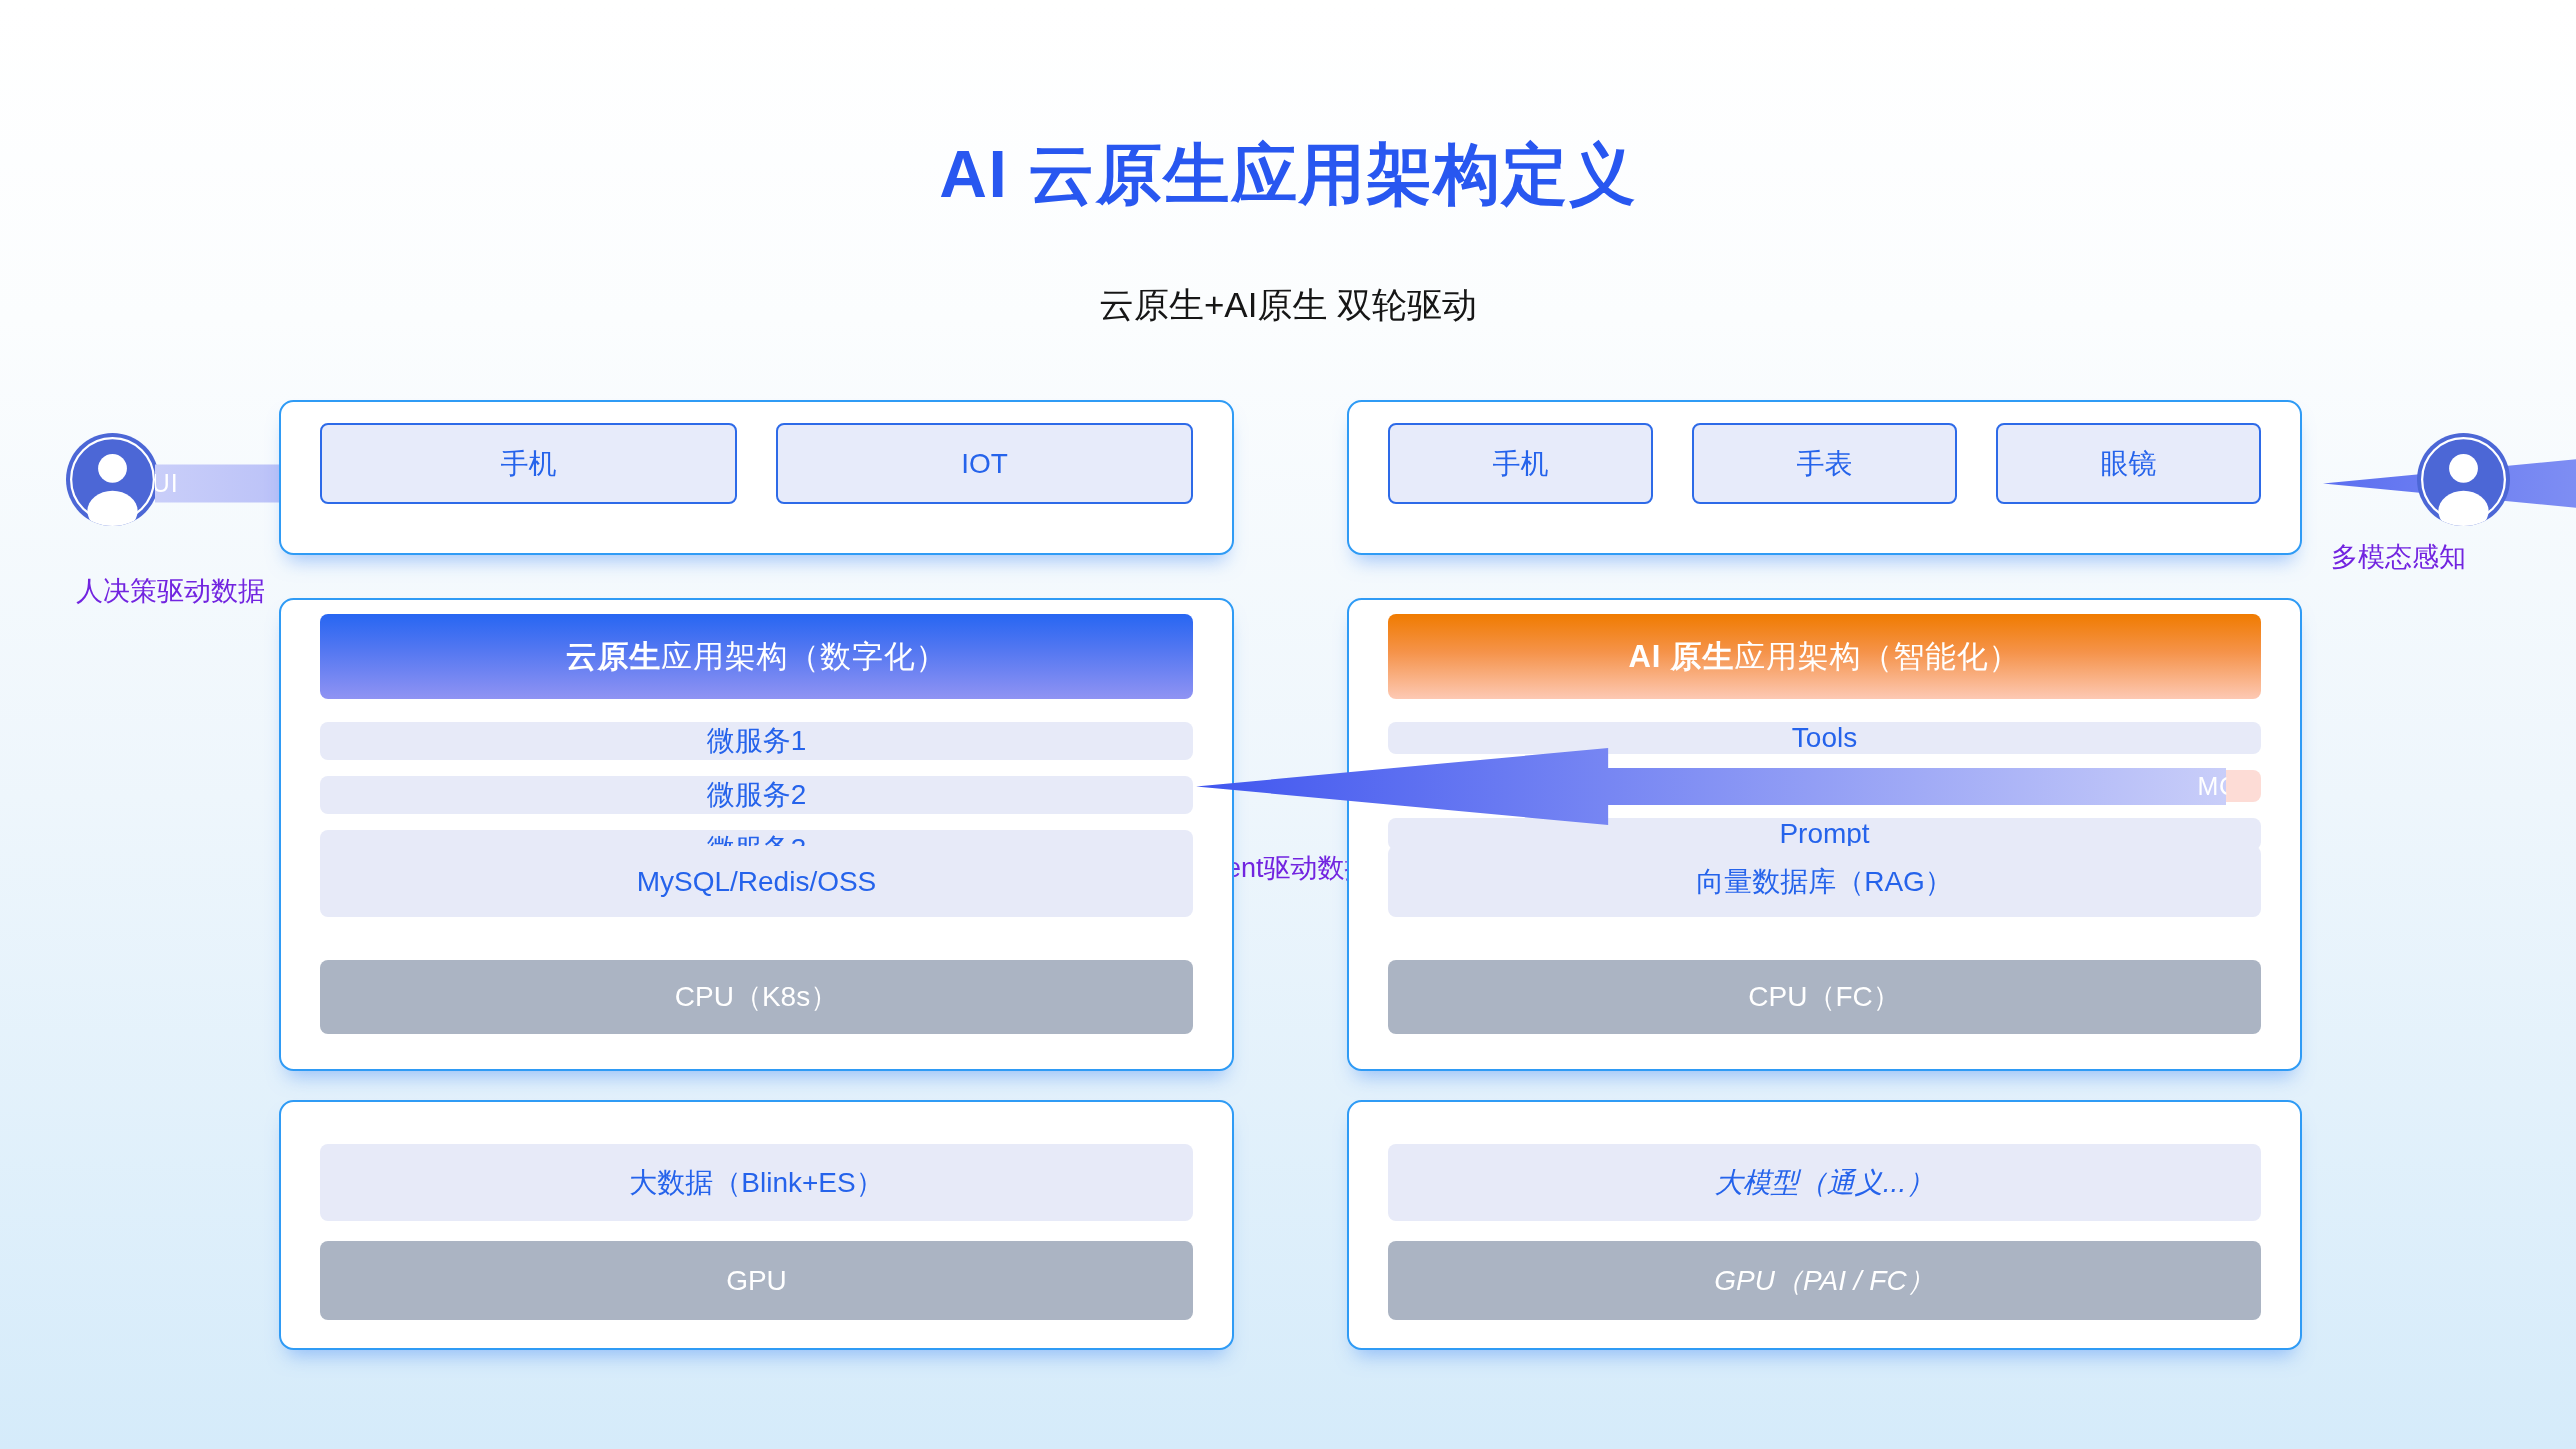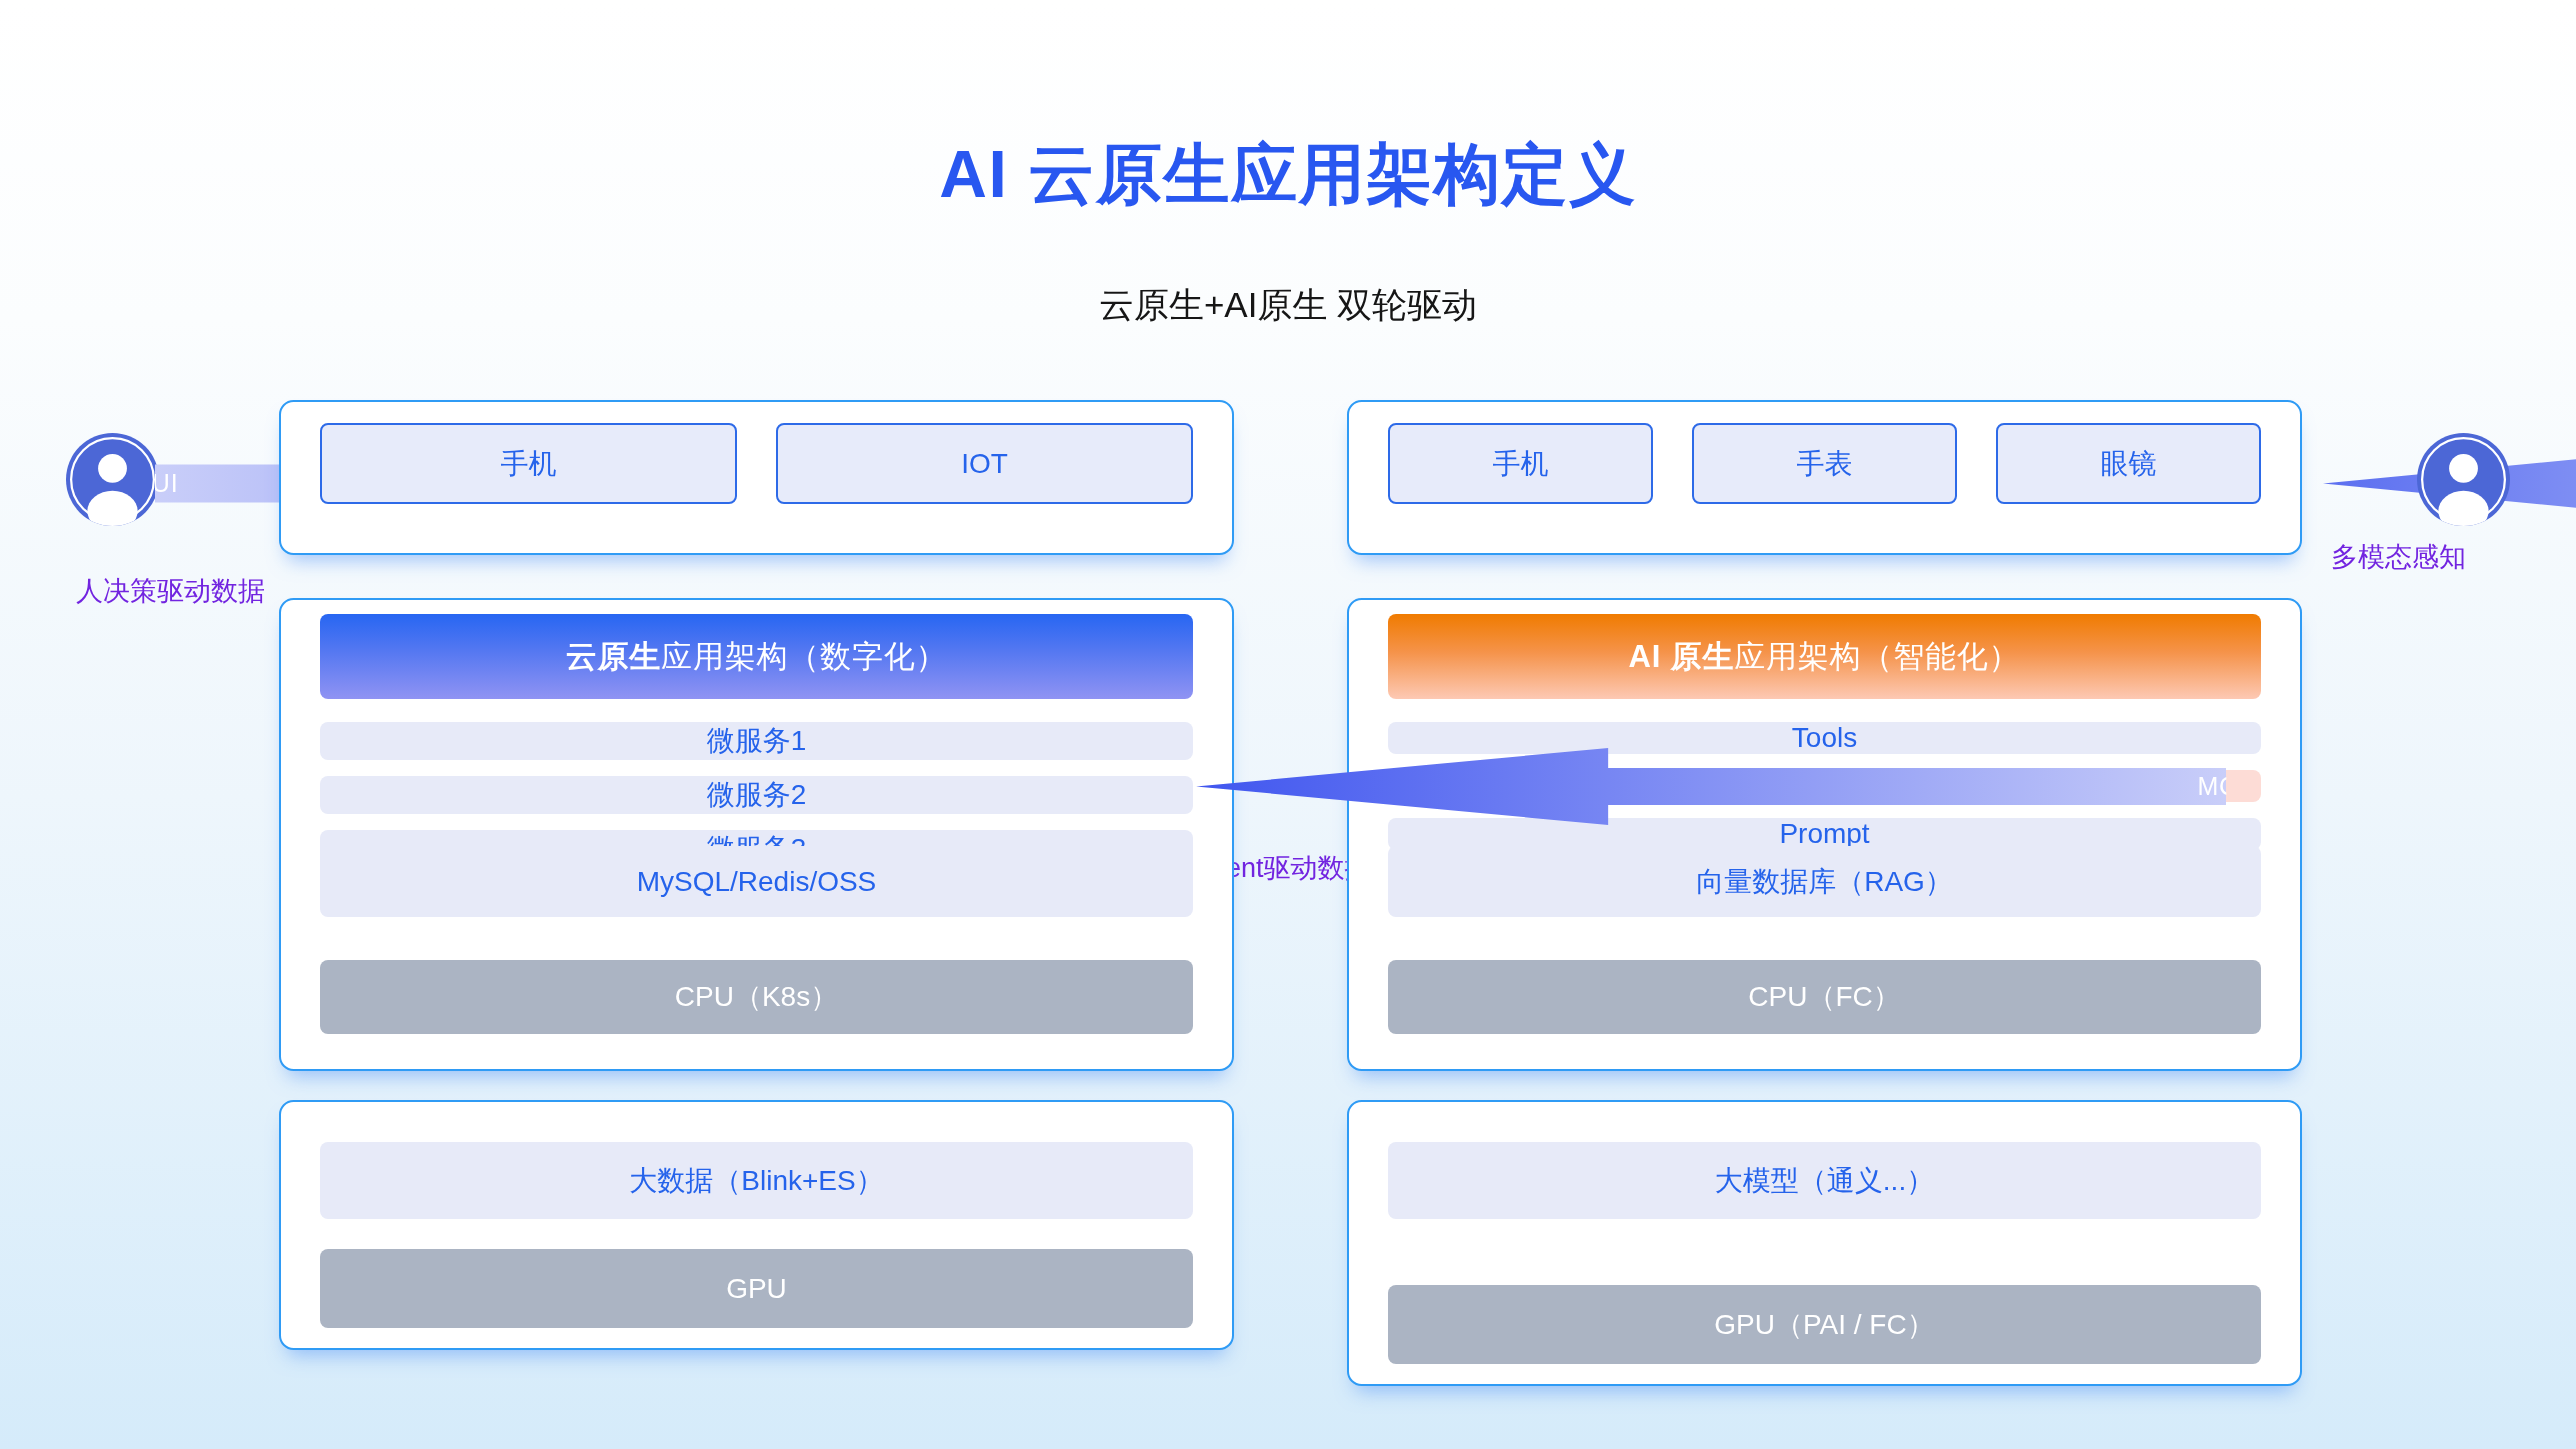--- a/index.html
+++ b/index.html
@@ -23,28 +23,28 @@
   }
 
   
   .panel {
     position:absolute; background:#ffffff;
     border:2.4px solid #2f9bf5; border-radius:14.5px;
     box-shadow:0 13px 19.3px -8px rgba(85,150,245,.55);
   }
   .panel-top    { display:flex; flex-direction:row; gap:39px; padding:21px 39px; }
   .panel-mid    { display:flex; flex-direction:column; justify-content:space-between; padding:14px 39px 35px; }
-  .panel-bottom { display:flex; flex-direction:column; justify-content:space-between; padding:20px 39px; }
+  .panel-bottom { display:flex; flex-direction:column; justify-content:flex-end; padding:28px 39px; }
 
   #panel-left-top     { left:279px;  top:400px;  width:955px; height:155px; }
   #panel-right-top    { left:1347px; top:400px;  width:955px; height:155px; }
   #panel-left-mid     { left:279px;  top:598px;  width:955px; height:473px; }
   #panel-right-mid    { left:1347px; top:598px;  width:955px; height:473px; }
   #panel-left-bottom  { left:279px;  top:1100px; width:955px; height:250px; }
-  #panel-right-bottom { left:1347px; top:1100px; width:955px; height:286px; }
+  #panel-right-bottom { left:1347px; top:1100px; width:955px; height:250px;font-style:italic; }
 
   .device-box {
     flex:1; height:81px; border-radius:8px;
     background:#e7ebfa; border:2.4px solid #2d6ae8;
     display:flex; align-items:center; justify-content:center;
     color:#2563eb; font-size:28px;
   }
 
   .header-bar {
     height:85px; border-radius:8px; flex:none;

